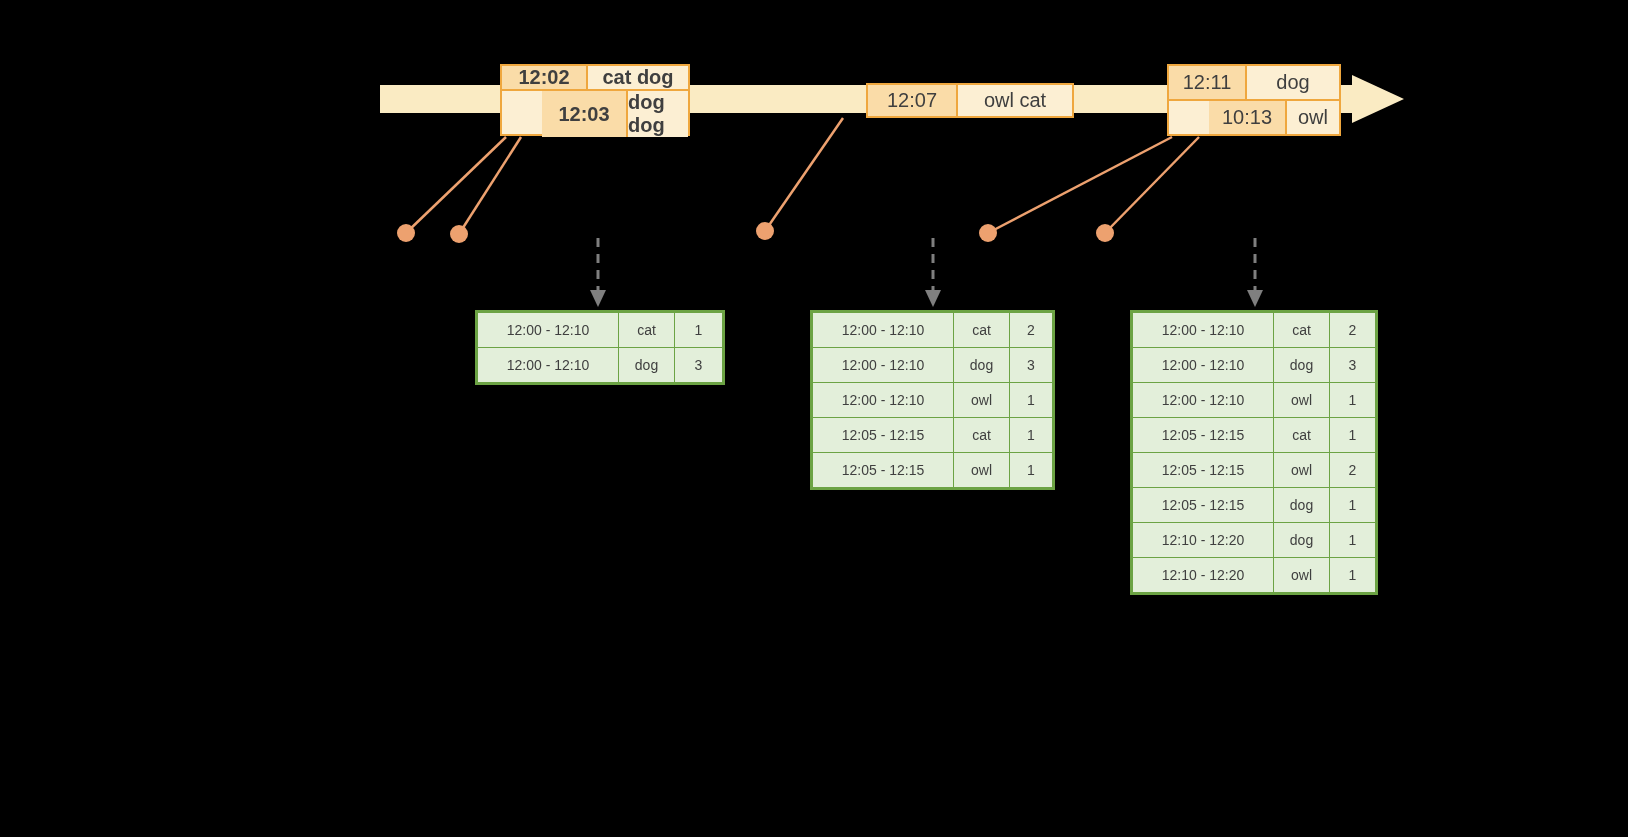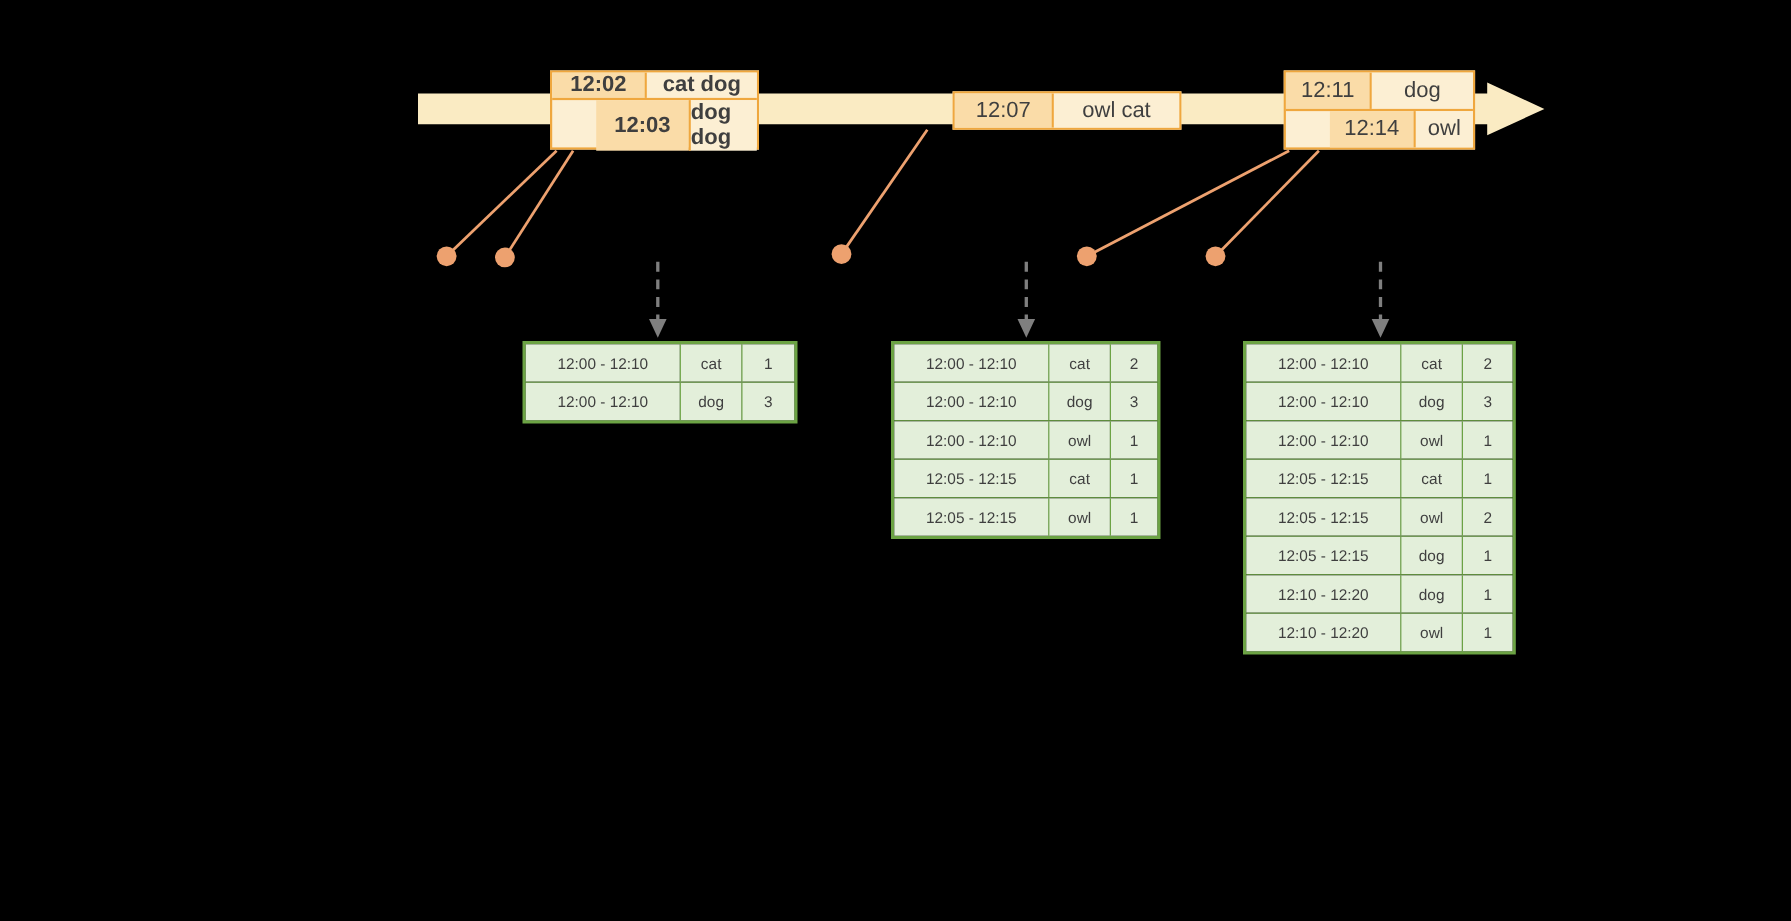--- a/index.html
+++ b/index.html
@@ -94,21 +94,21 @@
         <div class="cell c1">owl cat</div>
       </div>
     </div>
 
   <div class="ebox ebox-3" style="left:1167px;top:64px;width:174px;height:72px;">
       <div class="row">
         <div class="cell c0">12:11</div>
         <div class="cell c1">dog</div>
       </div>
       <div class="row">
-        <div class="cell c0">12:14</div>
+        <div class="cell c0">10:13</div>
         <div class="cell c1">owl</div>
       </div>
     </div>
 
   <div class="gtable" style="left:475px;top:310px;width:250px;">
       <div class="row">
         <div class="cell c0">12:00 - 12:10</div>
         <div class="cell c1">cat</div>
         <div class="cell c2">1</div>
       </div>

